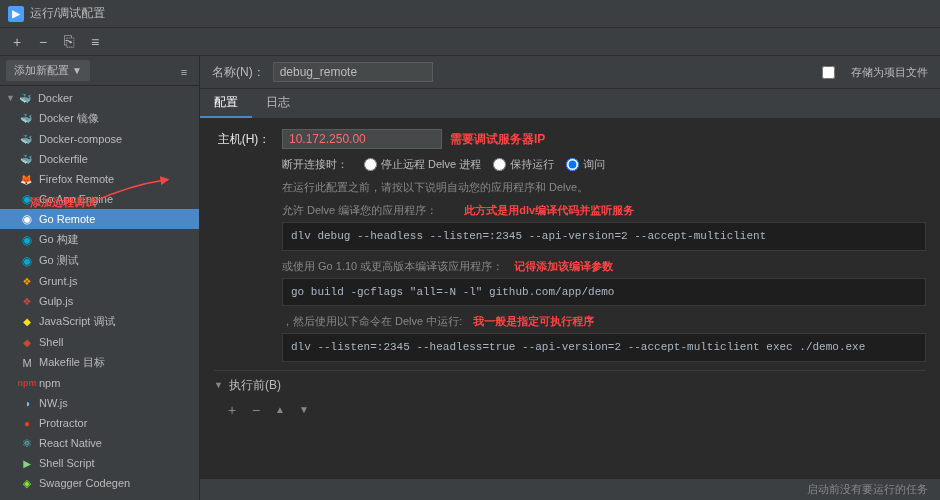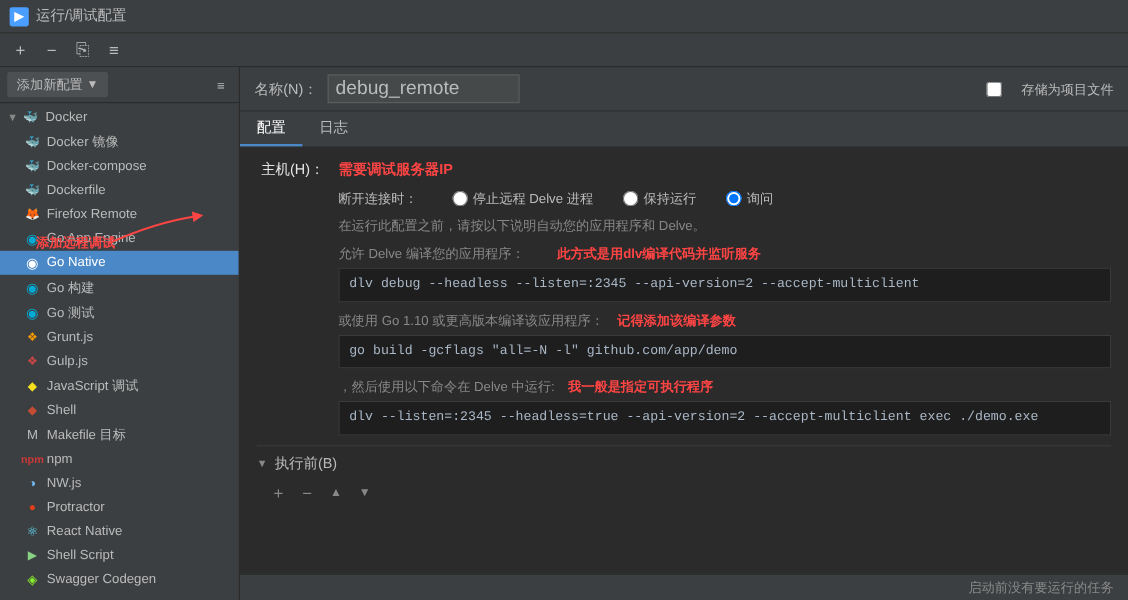--- a/index.html
+++ b/index.html
@@ -151,21 +151,21 @@
       display: flex;
       align-items: center;
       gap: 8px;
     }
     .config-label { font-size: 12px; color: #bbbbbb; }
     .config-name-input {
       background: #45494a;
       border: 1px solid #5a5d5e;
       color: #bbbbbb;
       padding: 2px 6px;
-      font-size: 16px;
+      font-size: 12px;
       width: 160px;
       outline: none;
     }
     .save-checkbox-row {
       display: flex;
       align-items: center;
       gap: 16px;
       font-size: 11px;
       justify-content: center;
     }
@@ -249,21 +249,21 @@
       height: 9px;
       font-size: 7px;
       cursor: pointer;
       display: flex; align-items: center; justify-content: center;
       padding: 0;
     }
 
     .radio-row {
       display: flex;
       align-items: center;
-      gap: 25px;
+      gap: 12px;
       margin-bottom: 8px;
       padding-left: 68px;
     }
     .radio-item {
       display: flex;
       align-items: center;
       gap: 4px;
       font-size: 11px;
       color: #bbbbbb;
     }
@@ -411,21 +411,21 @@
         <div class="sidebar-item">
           <span class="item-icon icon-firefox">🦊</span>
           <span>Firefox Remote</span>
         </div>
         <div class="sidebar-item">
           <span class="item-icon icon-go" style="color:#00acd7;font-size:12px;">◉</span>
           <span>Go App Engine</span>
         </div>
         <div class="sidebar-item active">
           <span class="item-icon icon-go" style="color:#fff;font-size:12px;">◉</span>
-          <span>Go Native</span>
+          <span>Go Remote</span>
         </div>
         <div class="sidebar-item">
           <span class="item-icon icon-go" style="color:#00acd7;font-size:12px;">◉</span>
           <span>Go 构建</span>
         </div>
         <div class="sidebar-item">
           <span class="item-icon icon-go" style="color:#00acd7;font-size:12px;">◉</span>
           <span>Go 测试</span>
         </div>
         <div class="sidebar-item">
@@ -490,20 +490,21 @@
 
       <div class="tabs">
         <div class="tab active">配置</div>
         <div class="tab">日志</div>
       </div>
 
       <div class="config-body">
 
         <div class="form-row">
           <span class="form-label">主机(H)：</span>
+          <input type="text" class="form-input" value="10.172.250.00" style="color: rgb(255, 107, 107);">
           <span class="form-hint" style="color:#ff4444;font-size:12px;font-weight:bold;">需要调试服务器IP</span>
         </div>
 
 
         <div class="radio-row">
           <span style="margin-right:4px;font-size:11px;">断开连接时：</span>
           <label class="radio-item">
             <input type="radio" name="disconnect" style="">
             <span>停止远程 Delve 进程</span>
           </label>

